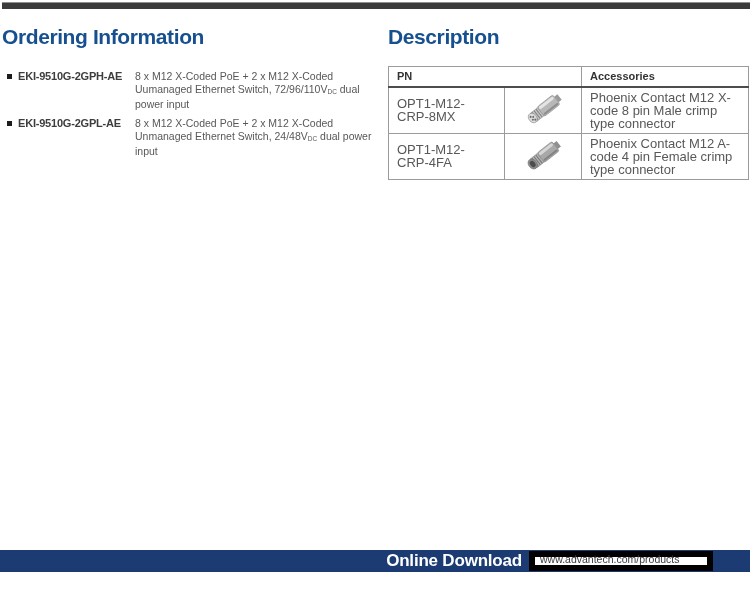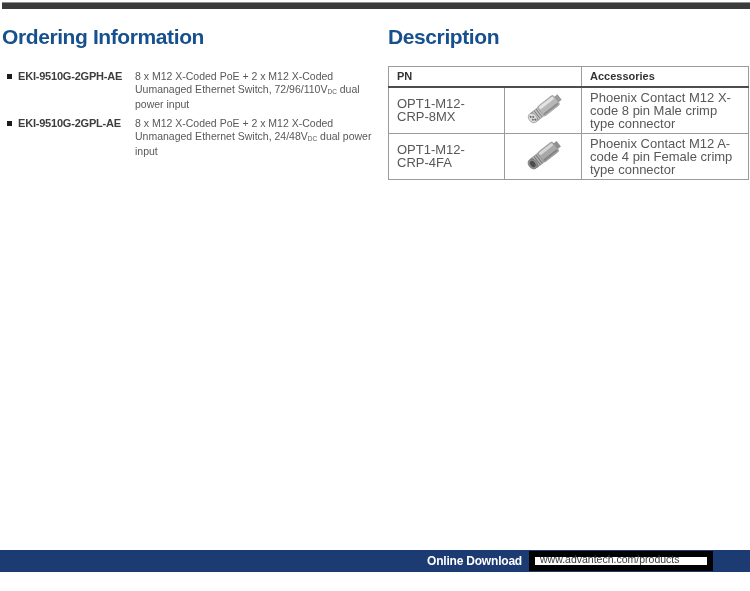--- a/index.html
+++ b/index.html
@@ -60,21 +60,21 @@
   .col-img  { width:77px; }
   .col-desc { width:167px; }
 
   
   .footer {
     position:absolute; top:550px; left:0; width:750px; height:22px;
     background:#1C3B72; display:flex; align-items:center;
     justify-content:flex-end;
   }
   .footer-label {
-    color:#ffffff; font-weight:bold; font-size:12px;
+    color:#ffffff; font-weight:bold; font-size:17px;
     margin-right:7px; letter-spacing:-0.2px;
   }
   .footer-url-box {
     width:184px; height:20px; background:#ffffff; border:6px solid #000000;
     margin-right:37px; display:flex; align-items:flex-end; padding-left:5px;
     font-size:10.5px; color:#3a3a3a;
   }
 </style>
 </head>
 <body>

